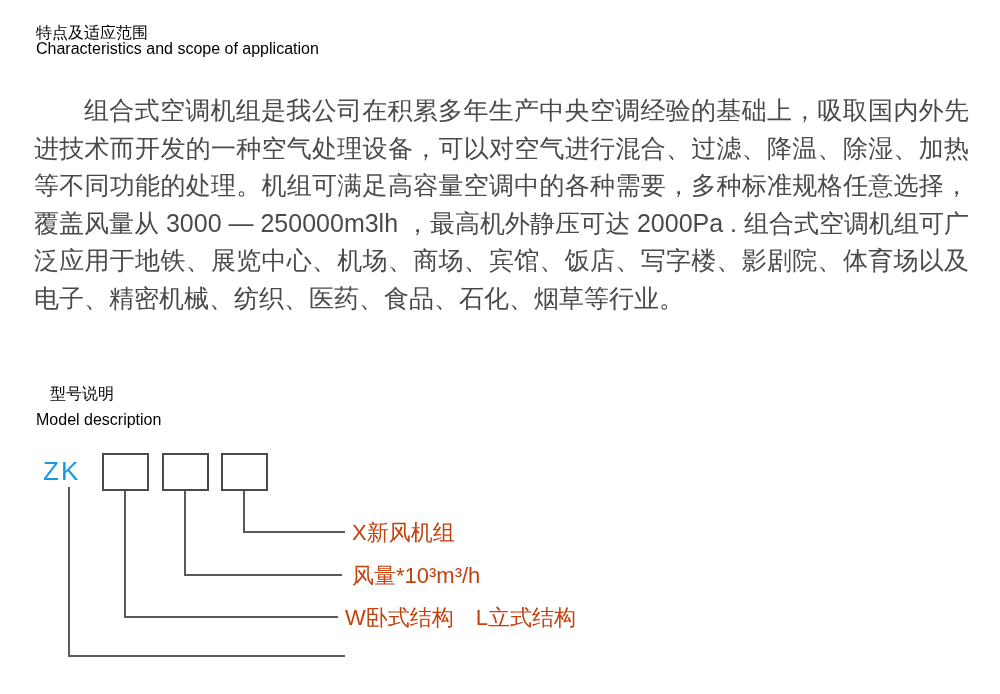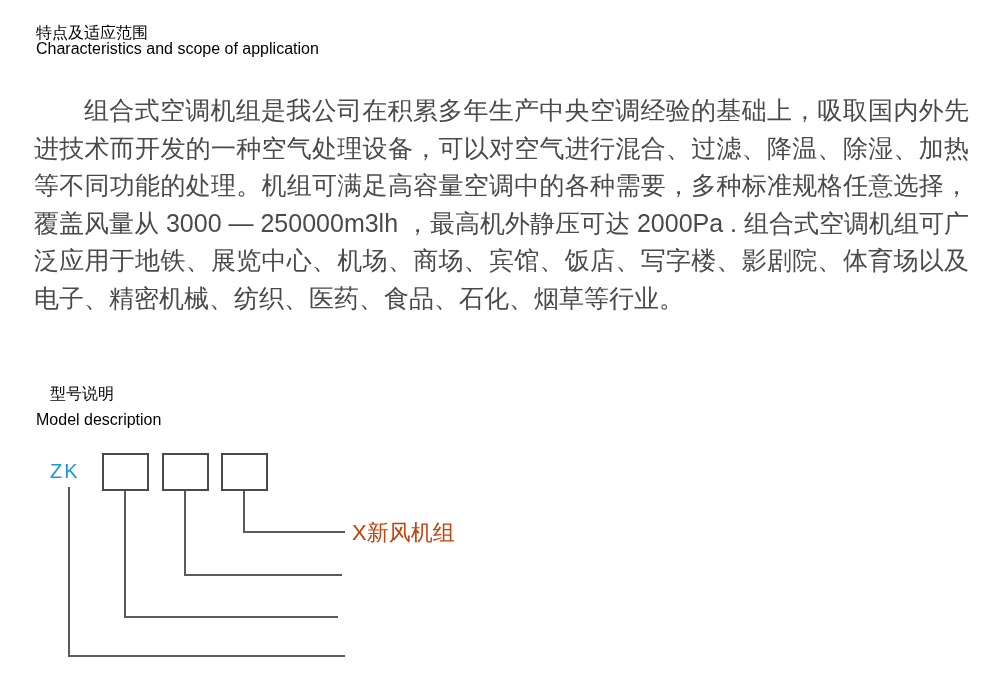--- a/index.html
+++ b/index.html
@@ -26,24 +26,24 @@
     font-size: 25px;
     line-height: 37.5px;
     text-indent: 2em;
     text-align: justify;
     margin: 4px;
   }
 
   
   #diagram { left: 0; top: 0; width: 1000px; height: 694px; pointer-events: none; }
   #model-prefix {
-    left: 50px;
+    left: 43px;
     top: 458px;
     color: #1a97de;
-    font-size: 20px;
+    font-size: 26px;
     font-weight: 500;
     letter-spacing: 2px;
     line-height: 26px;
   }
   .code-box {
     top: 453px;
     width: 47px;
     height: 38px;
     border: 2px solid #4a4a4a;
     background: #ffffff;
@@ -95,13 +95,15 @@
   <div class="abs code-box" id="box1"></div>
   <div class="abs code-box" id="box2"></div>
   <div class="abs code-box" id="box3"></div>
 
   <div class="abs connector" id="conn-unit"></div>
   <div class="abs connector" id="conn-structure"></div>
   <div class="abs connector" id="conn-airflow"></div>
   <div class="abs connector" id="conn-fresh"></div>
 
   <div class="abs dlabel" id="label-fresh">X新风机组</div>
+  <div class="abs dlabel" id="label-airflow">风量*10³m³/h</div>
+  <div class="abs dlabel" id="label-structure">W卧式结构　L立式结构</div>
 </div>
 
 </body></html>

